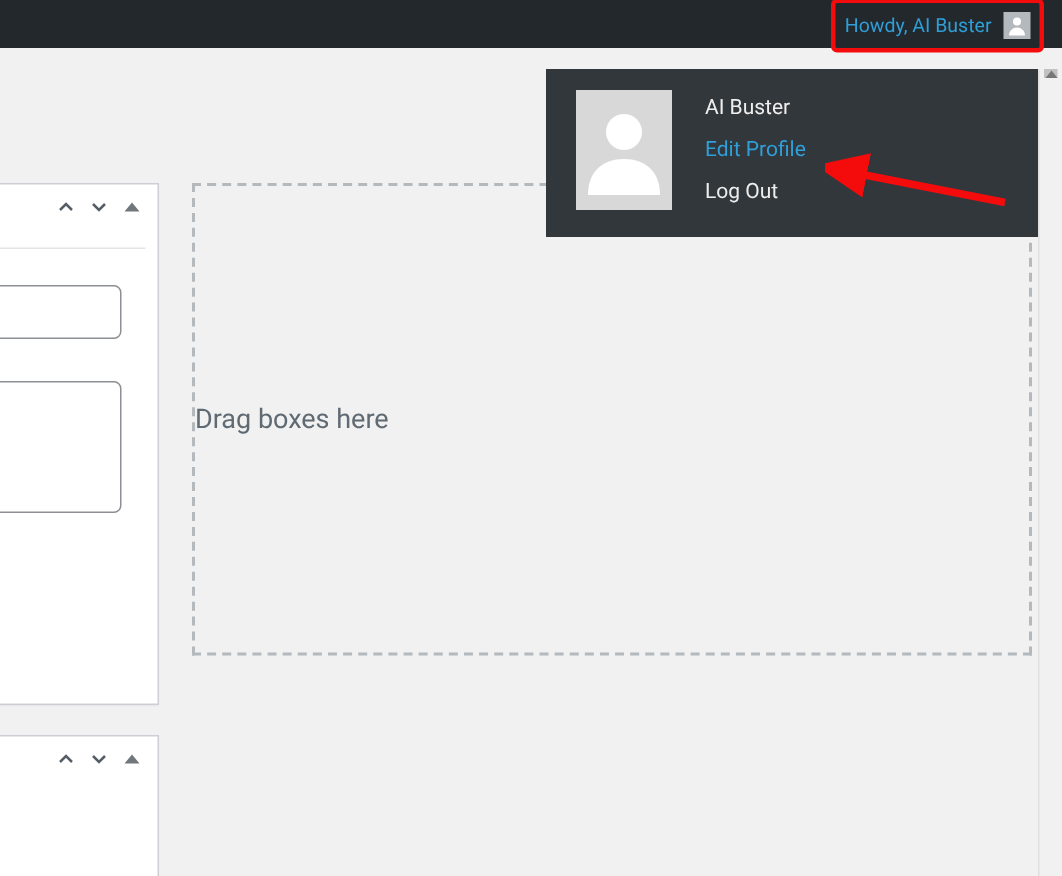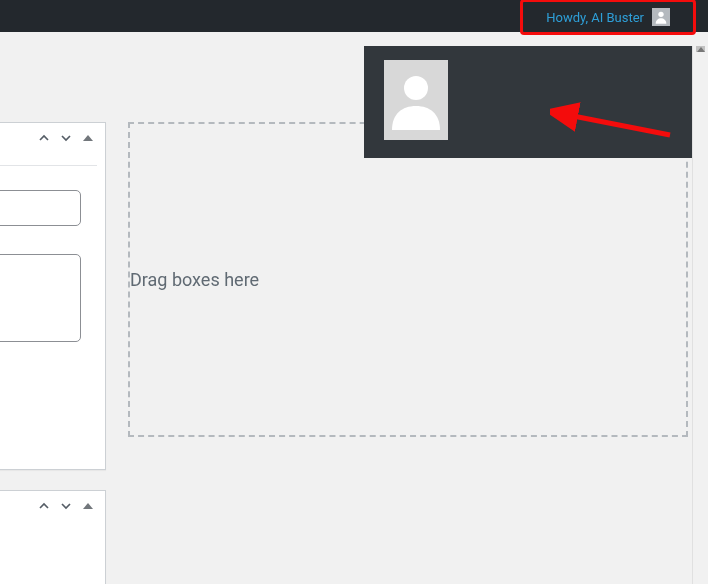--- a/index.html
+++ b/index.html
@@ -22,21 +22,21 @@
     }
     .howdy-wrap {
       position: absolute;
       top: -1px;
       right: 12px;
       display: flex;
       align-items: center;
       gap: 8px;
       color: #2e9fd8;
       font-size: 13px;
-      padding: 3px 23px;
+      padding: 3px 6px;
       cursor: pointer;
       border: 3px solid #f40c0c;
       border-radius: 4px;
       height: 36px;
     }
     .howdy-wrap .av {
       width: 18px;
       height: 18px;
       background: #b4b9be;
       display: flex;
@@ -216,20 +216,25 @@
   </div>
 </div>
 
 <div class="dropdown">
   <div class="avatar-large">
     <svg viewBox="0 0 24 30">
         <circle cx="12" cy="9" r="6"></circle>
         <path d="M0 30c0-8 5-12 12-12s12 4 12 12"></path>
       </svg>
   </div>
+  <div class="links">
+    <div class="name">AI Buster</div>
+    <div class="link">Edit Profile</div>
+    <div class="link plain">Log Out</div>
+  </div>
 </div>
 
 <svg class="arrow-annot" style="left:550px; top:100px;" width="130" height="50" viewBox="0 0 130 50">
   <defs>
     <marker id="ah" markerWidth="8" markerHeight="8" refX="2" refY="3" orient="auto">
       <path d="M0,0 L0,6 L7,3 z" fill="#f40c0c"></path>
     </marker>
   </defs>
   <line x1="120" y1="35" x2="18" y2="15" stroke="#f40c0c" stroke-width="5" marker-end="url(#ah)"></line>
 </svg>

